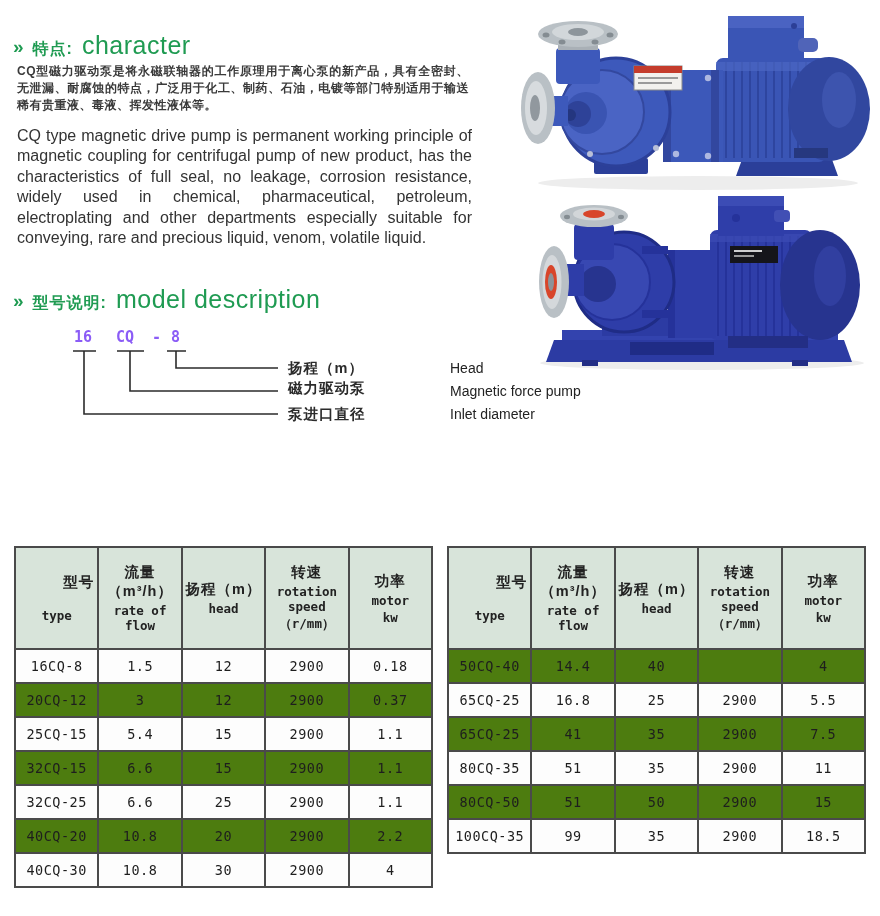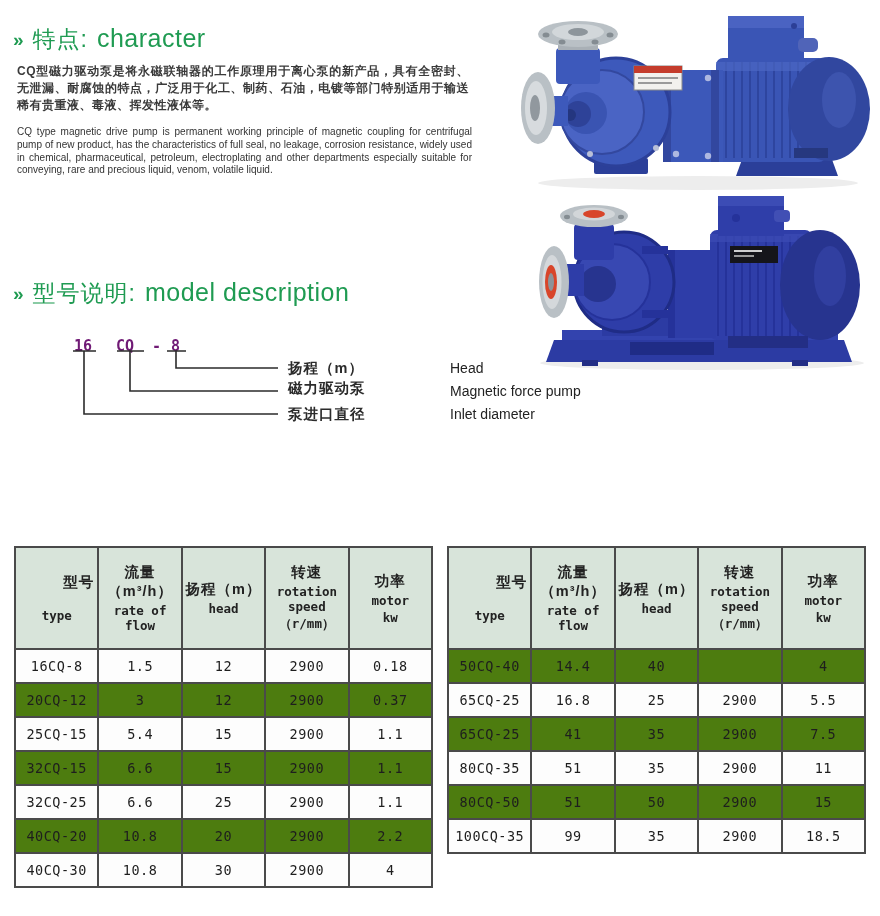--- a/index.html
+++ b/index.html
@@ -3,35 +3,35 @@
 <meta charset="utf-8">
 <style>
   html,body{margin:0;padding:0;background:#ffffff;}
   .page{position:relative;width:880px;height:916px;background:#ffffff;
         font-family:"Liberation Sans",sans-serif;overflow:hidden;}
 
   
   .heading{position:absolute;display:flex;align-items:baseline;gap:9px;
            color:#1f9b52;white-space:nowrap;}
   .heading .mk{font-size:19px;font-weight:bold;transform:translateY(-1px);}
-  .heading .zh{font-size:23px;font-weight:normal;letter-spacing:1px;}
-  .heading .en{font-size:25px;letter-spacing:.5px;}
+  .heading .zh{font-size:16px;font-weight:bold;letter-spacing:1px;}
+  .heading .en{font-size:25px;letter-spacing:.5px;margin-top:7px;}
 
   
   .para-zh{position:absolute;left:17px;top:63px;width:452px;
            font-size:12px;font-weight:bold;color:#3a3a3a;line-height:1.42;
            text-align:justify;letter-spacing:.5px;}
   .para-en{position:absolute;left:17px;top:126px;width:455px;
-           font-size:10px;color:#333;line-height:1.28;text-align:justify;}
+           font-size:16px;color:#333;line-height:1.28;text-align:justify;}
 
   
   .diagram{position:absolute;left:60px;top:326px;width:600px;height:102px;}
   .diagram svg{position:absolute;left:0;top:0;}
   .code{position:absolute;font-family:"DejaVu Sans Mono",monospace;
-        font-size:15px;font-weight:bold;color:#701a75;top:11px;}
+        font-size:15px;font-weight:bold;color:#8b5cf6;top:2px;}
   .lbl-zh{position:absolute;left:228px;font-size:14.5px;font-weight:bold;
           color:#2b2b2b;letter-spacing:1px;white-space:nowrap;}
   .lbl-en{position:absolute;left:390px;font-size:14px;color:#222;white-space:nowrap;}
 
   
   .ptable{position:absolute;top:546px;border-collapse:collapse;table-layout:fixed;
           width:419px;}
   .ptable th,.ptable td{border:2px solid #4a4a4a;text-align:center;
           vertical-align:middle;padding:0;}
   .ptable thead th{height:100px;background:#d8e4da;}

